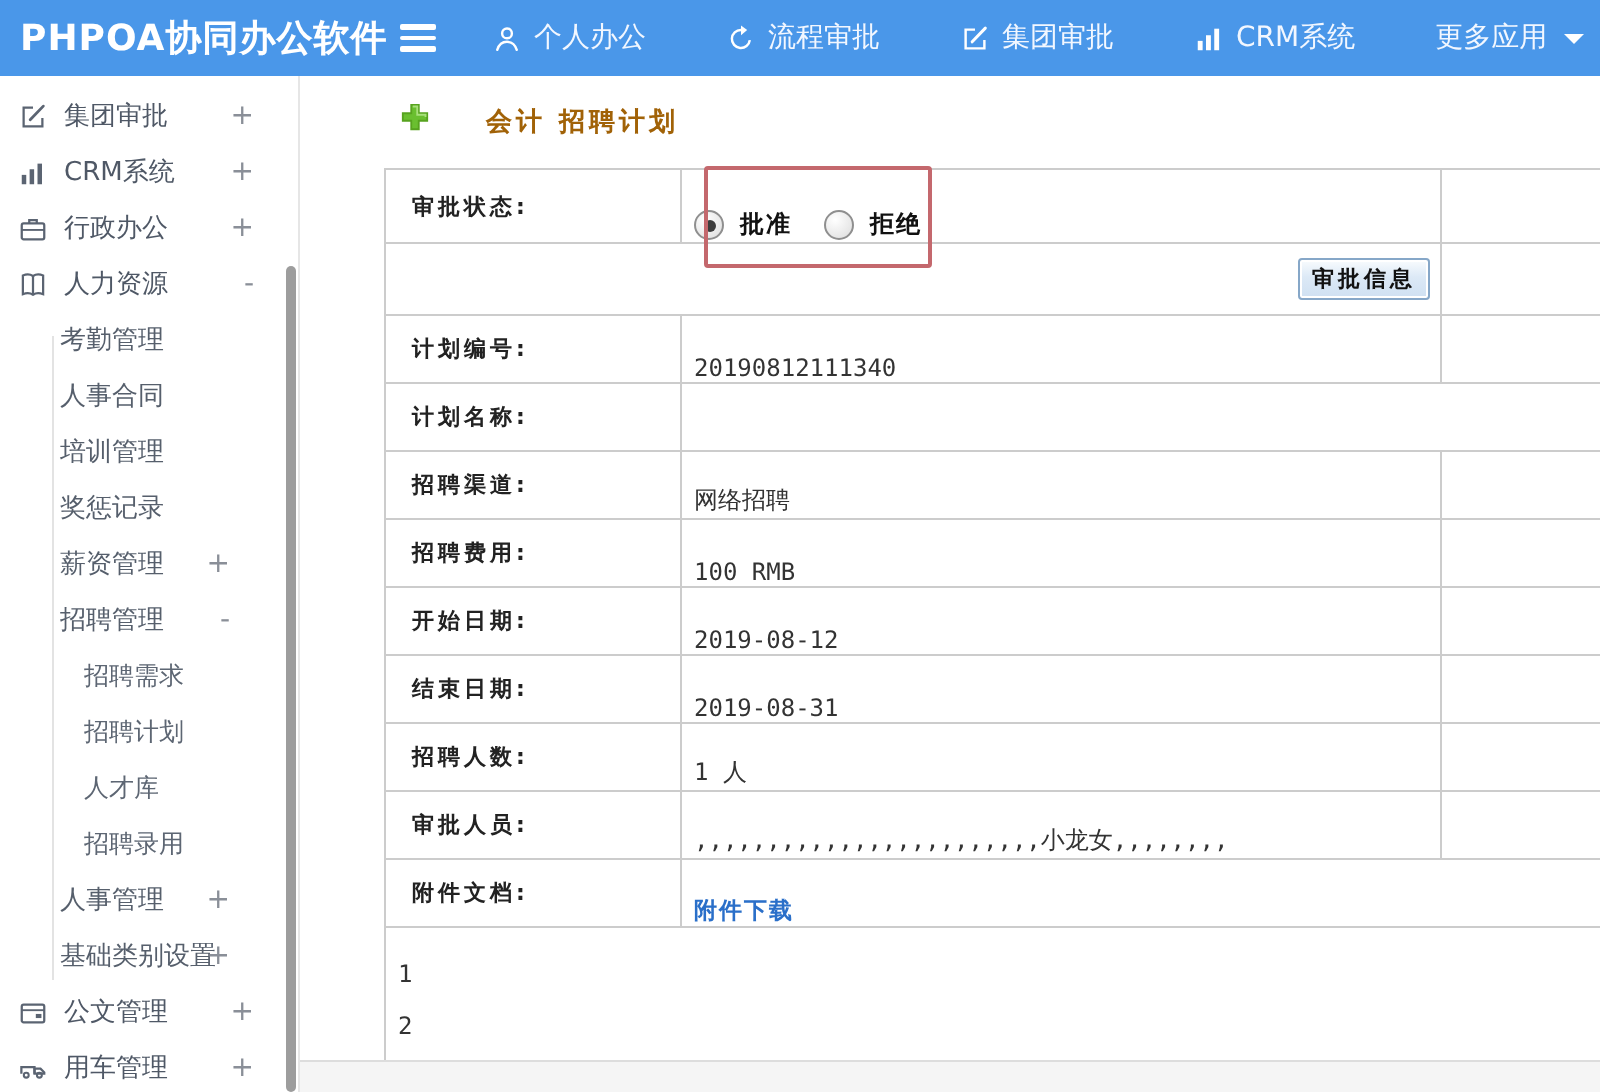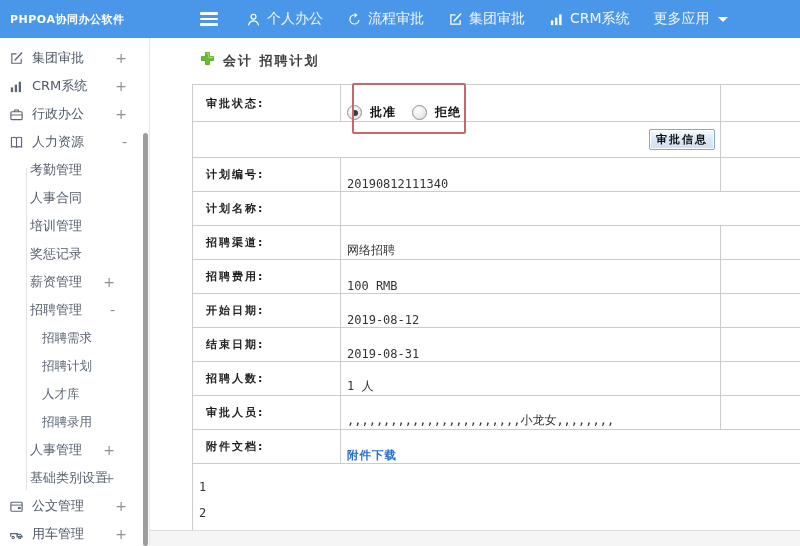--- a/index.html
+++ b/index.html
@@ -2,25 +2,25 @@
 <html><head>
 <meta charset="utf-8">
 <style>
   html,body{margin:0;padding:0;background:#fff;}
   #app{position:relative;width:800px;height:546px;overflow:hidden;
        font-family:"DejaVu Sans","Liberation Sans",sans-serif;background:#fff;}
 
   
   .topbar{position:absolute;left:0;top:0;width:800px;height:38px;
           background:#4a97e9;display:flex;align-items:center;color:#fff;}
-  .logo{flex:none;width:190px;padding-left:10px;font-size:11px;font-weight:bold;
+  .logo{flex:none;width:190px;padding-left:10px;font-size:18px;font-weight:bold;
         letter-spacing:.5px;color:#fff;}
   .hamburger{flex:none;width:20px;margin-right:26px;cursor:pointer;}
   .hamburger div{height:2.5px;background:#fff;border-radius:1px;margin:3px 0;width:18px;}
-  .nav{display:flex;align-items:center;gap:24px;}
+  .nav{display:flex;align-items:center;gap:40px;}
   .nav-item{display:flex;align-items:center;gap:6px;font-size:14px;color:#f2f7ff;cursor:pointer;}
   .nav-item svg{display:block;}
   .caret{width:0;height:0;border-left:5px solid transparent;border-right:5px solid transparent;
          border-top:5px solid #fff;margin-left:2px;}
 
   
   .sidebar{position:absolute;left:0;top:38px;width:150px;height:508px;background:#fff;
            border-right:1px solid #e6e6e6;box-sizing:border-box;padding-top:6px;}
   .side-item{position:relative;height:28px;display:flex;align-items:center;
              font-size:13px;color:#4f5866;cursor:pointer;}
@@ -31,21 +31,21 @@
   .expander{position:absolute;font-size:14px;color:#8a8f98;top:50%;transform:translateY(-50%);}
   .exp-lv1{right:22px;}
   .exp-lv2{right:34px;}
   .guide-line{position:absolute;left:26px;top:130px;width:1px;height:322px;background:#e3e3e3;}
   .side-scroll{position:absolute;left:143px;top:95px;width:5px;height:413px;
                background:#9d9d9d;border-radius:3px;cursor:pointer;}
 
   
   .main{position:absolute;left:150px;top:38px;width:650px;height:508px;background:#fff;}
   .main-title{position:absolute;left:50px;top:13px;display:flex;align-items:center;gap:8px;}
-  .main-title .txt{font-size:13px;font-weight:bold;color:#404040;letter-spacing:2px;}
+  .main-title .txt{font-size:13px;font-weight:bold;color:#a16207;letter-spacing:2px;margin-left:20px;}
 
   .form-table{position:absolute;left:42px;top:46px;right:0;
               border-top:1px solid #ccc;border-left:1px solid #ccc;}
   .frow{position:relative;display:flex;border-bottom:1px solid #ccc;box-sizing:border-box;}
   .cell-label{flex:none;width:148px;box-sizing:border-box;border-right:1px solid #ccc;
               display:flex;align-items:center;padding-left:13px;
               font-size:11px;font-weight:bold;letter-spacing:2px;color:#222;}
   .cell-value{flex:1;display:flex;align-items:flex-end;padding-left:6px;
               font-family:"DejaVu Sans Mono","Liberation Mono",monospace;
               font-size:12px;color:#333;}

